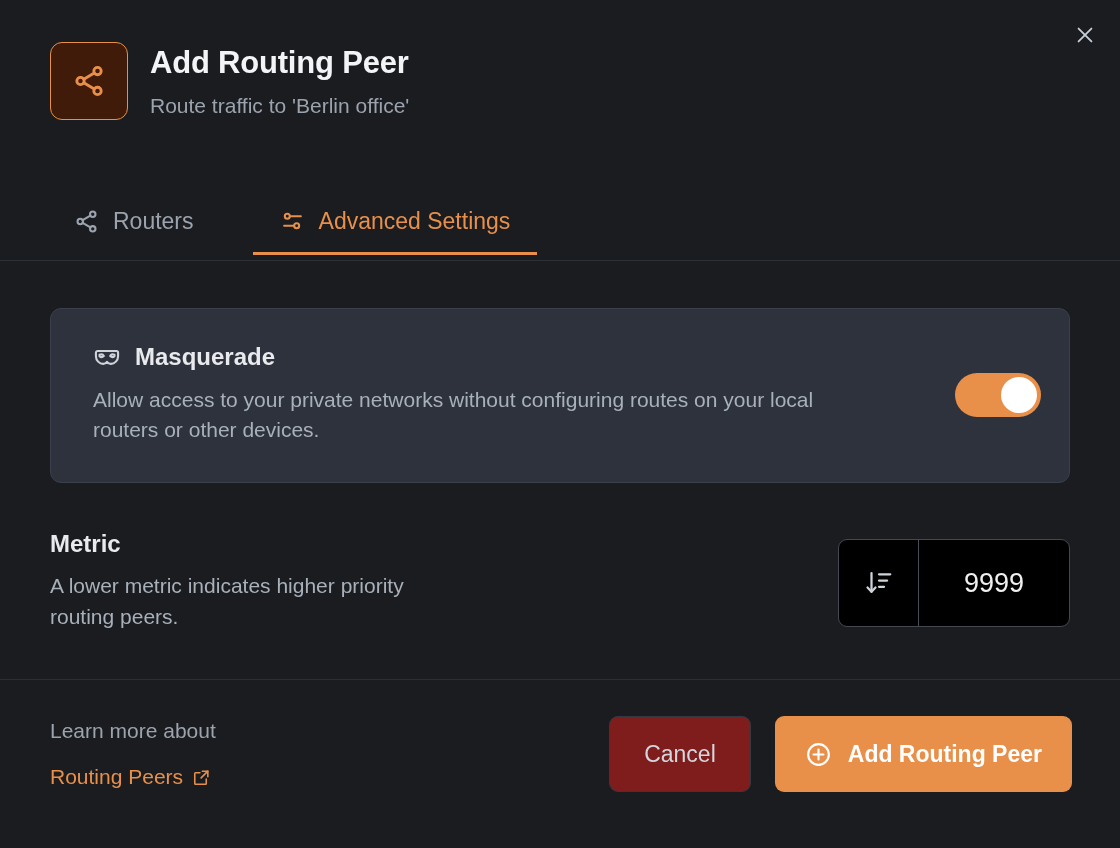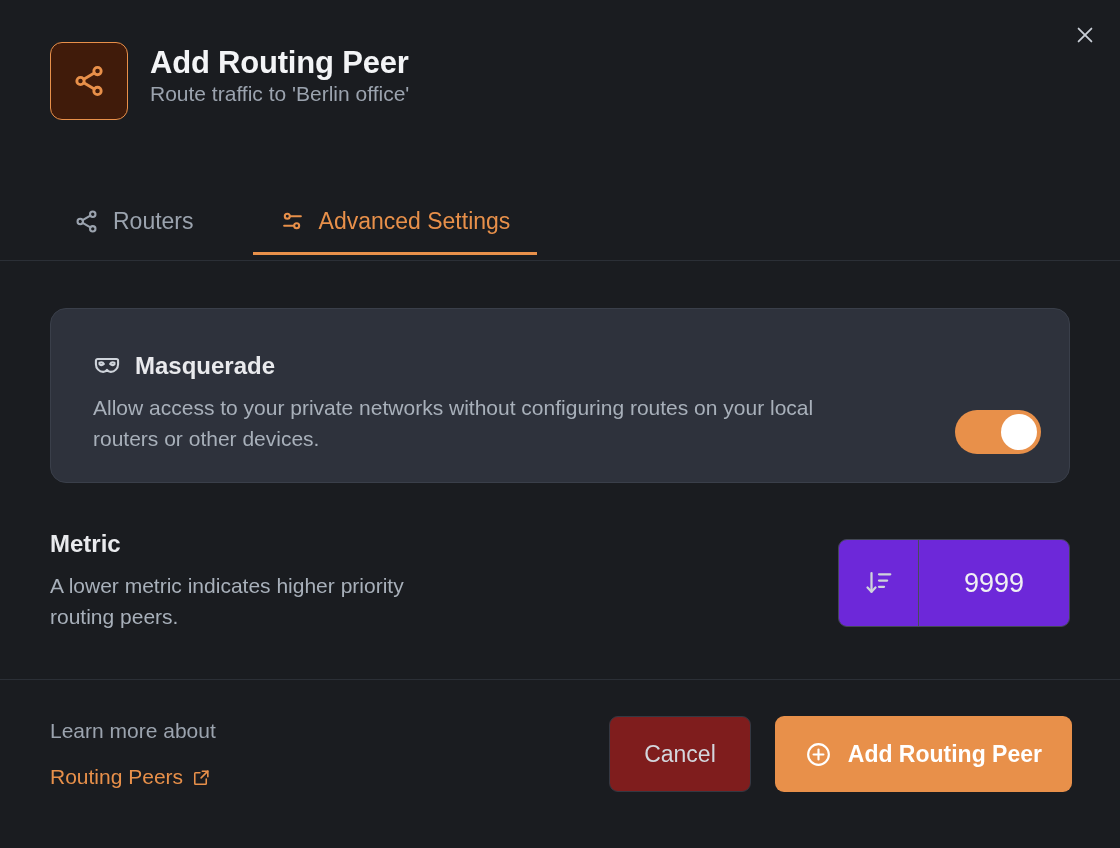--- a/index.html
+++ b/index.html
@@ -56,21 +56,21 @@
   }
   .header-text { padding-top: 2px; }
   .header-title {
     font-size: 31px;
     font-weight: bold;
     color: #f3f4f6;
     letter-spacing: -0.2px;
     line-height: 1.2;
   }
   .header-sub {
-    margin-top: 0;
+    margin-top: 12px;
     font-size: 21px;
     color: #9ba3ae;
     line-height: 1.2;
   }
 
   
   .tabs {
     position: relative;
     display: flex;
     align-items: flex-end;
@@ -99,24 +99,24 @@
   .body {
     flex: 1;
     padding: 0 50px;
   }
 
   
   .masq-card {
     margin-top: 47px;
     background: #2e323c;
     border: 1px solid #3a3f4a;
-    border-radius: 16px;
+    border-radius: 11px;
     padding: 26px 28px 28px 42px;
     display: flex;
-    align-items: flex-end;
+    align-items: center;
     justify-content: space-between;
     gap: 20px;
     min-height: 175px;
   }
   .masq-left { max-width: 760px; }
   .masq-title-row {
     display: flex;
     align-items: center;
     gap: 14px;
   }
@@ -169,21 +169,21 @@
     font-size: 21px;
     color: #a8b0ba;
     line-height: 1.45;
     max-width: 400px;
   }
   .metric-input-wrap {
     display: flex;
     align-items: stretch;
     width: 232px;
     height: 88px;
-    background: #6d28d9;
+    background: #000000;
     border: 1px solid #434854;
     border-radius: 9px;
     overflow: hidden;
     margin-top: 8px;
   }
   .metric-icon-cell {
     width: 80px;
     display: flex;
     align-items: center;
     justify-content: center;

